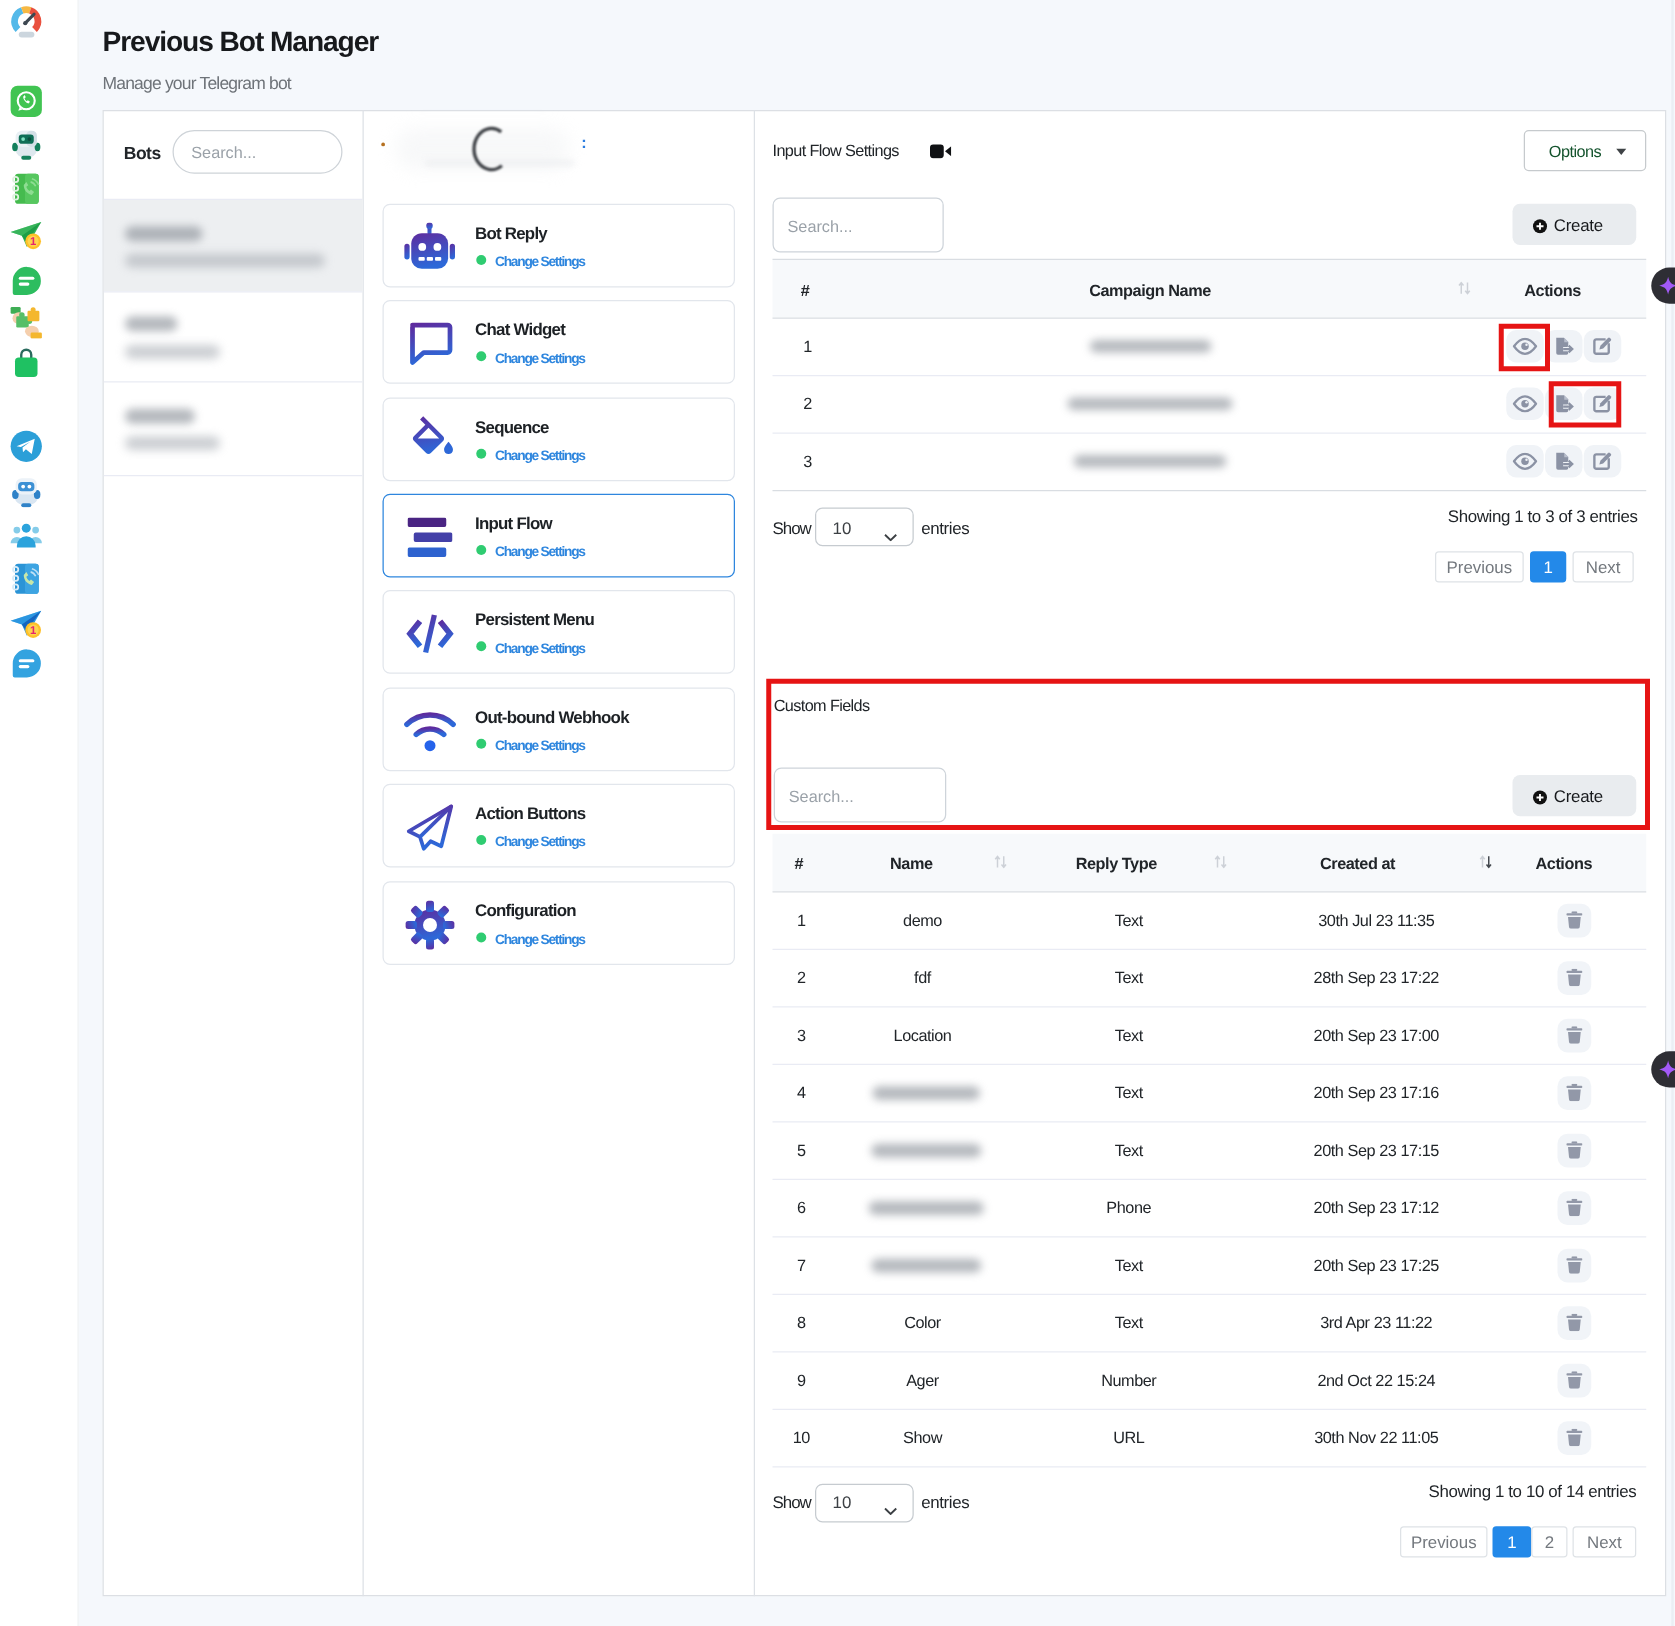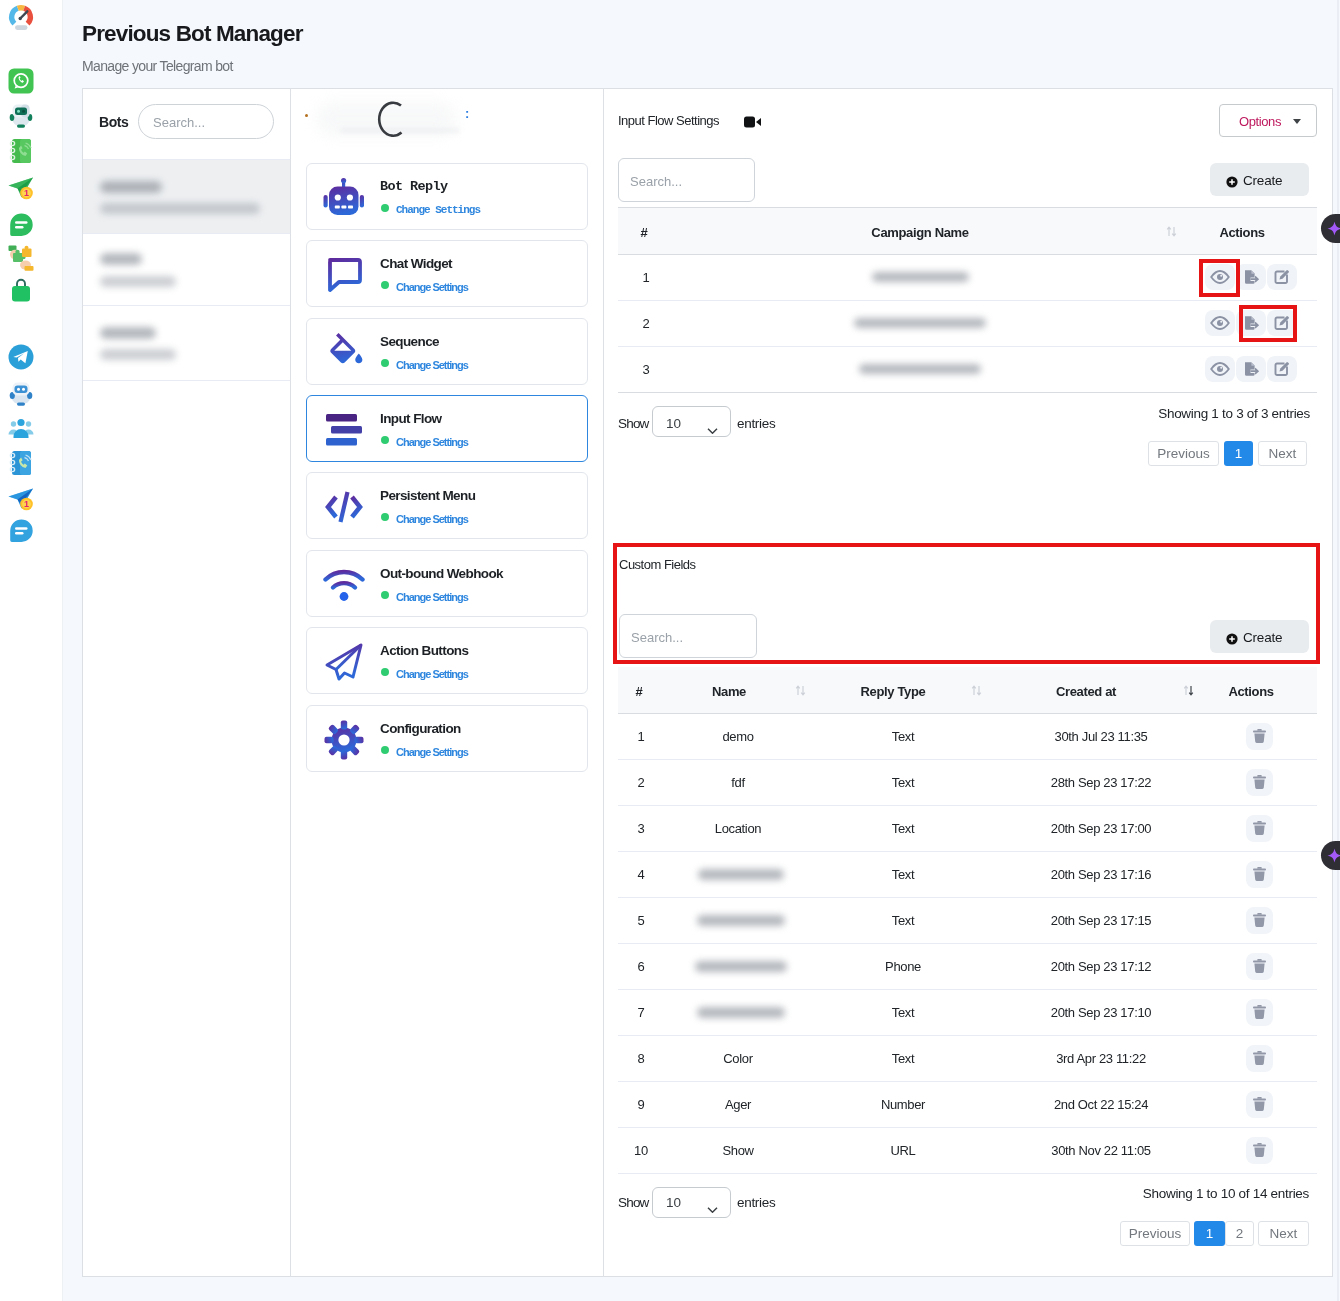--- a/index.html
+++ b/index.html
@@ -163,21 +163,21 @@
 <div class="bloblight" style="left:100px;top:276px;width:76px;height:11px"></div>
 <div class="blob" style="left:100px;top:327px;width:56px;height:12px"></div>
 <div class="bloblight" style="left:100px;top:349px;width:76px;height:11px"></div>
 <div class="a" style="left:316px;top:102px;width:140px;height:34px;background:#eceef0;border-radius:17px;filter:blur(7px);opacity:.38"></div>
 <div class="a" style="left:340px;top:128px;width:120px;height:5px;background:#e3e5e8;border-radius:3px;filter:blur(2.5px);opacity:.5"></div>
 <svg class="a" style="left:377px;top:99px;filter:blur(0.7px)" width="30" height="40" viewBox="0 0 30 40">
     <path d="M24 6.5 A14 16.5 0 1 0 24.5 33.5" fill="none" stroke="#383b40" stroke-width="2.6"></path>
   </svg>
 <div class="a" style="left:305px;top:114px;width:3px;height:3px;background:#b5701f;border-radius:50%"></div>
 <div class="a" style="left:465px;top:106px;font-size:13px;font-weight:bold;color:#2b7de0">:</div>
-<div class="card" style="top:163px;font-family:Liberation Mono, monospace;">
+<div class="card" style="top:163px;">
     <div class="cicon">
       <svg width="44" height="40" viewBox="0 0 44 40">
         <rect x="20" y="1" width="3.2" height="9" rx="1.6" fill="url(#pg)"></rect>
         <circle cx="21.6" cy="2.6" r="2.6" fill="url(#pg)"></circle>
         <rect x="7" y="8.5" width="29.5" height="28.5" rx="8.5" fill="url(#pg)"></rect>
         <rect x="1.5" y="17" width="4.2" height="12.5" rx="2.1" fill="url(#pg)"></rect>
         <rect x="37.8" y="17" width="4.2" height="12.5" rx="2.1" fill="url(#pg)"></rect>
         <circle cx="15.8" cy="19.5" r="3.1" fill="#fff"></circle>
         <circle cx="27.9" cy="19.5" r="3.1" fill="#fff"></circle>
         <rect x="12.8" y="27.6" width="5" height="3" rx="0.8" fill="#fff"></rect>
@@ -278,21 +278,21 @@
     <div class="ctitle">Configuration</div>
     <div class="cdot"></div>
     <div class="clink">Change Settings</div>
   </div>
 <div class="stitle" style="left:618px;top:120px">Input Flow Settings</div>
 <div class="a" style="left:744px;top:114px"><svg width="17" height="12" viewBox="0 0 17 12">
       <rect x="0" y="0.5" width="11" height="11" rx="2.5" fill="#101214"></rect>
       <path d="M12 6 L17 2 V10 Z" fill="#101214"></path>
     </svg></div>
 <div class="a" style="left:1219px;top:104px;width:98px;height:33px;background:#fff;border:1px solid #c6cacd;border-radius:4px"></div>
-<div class="c" style="left:1260px;top:121px;font-size:13px;letter-spacing:-0.4px;color:#be185d">Options</div>
+<div class="c" style="left:1260px;top:121px;font-size:13px;letter-spacing:-0.4px;color:#14532d">Options</div>
 <div class="a" style="left:1293px;top:118.5px;width:0;height:0;border-left:4.5px solid transparent;border-right:4.5px solid transparent;border-top:5px solid #3f4346"></div>
 <div class="input" style="left:618px;top:158px;width:137px;height:44px"></div>
 <div class="lv ph" style="left:630px;top:181px">Search...</div>
 <div class="a" style="left:1210px;top:163px;width:99px;height:33px;background:#e9ecef;border-radius:6px"></div>
 <div class="a" style="left:1226px;top:173.5px"><svg width="12" height="12" viewBox="0 0 12 12">
       <circle cx="6" cy="6" r="5.6" fill="#111"></circle>
       <path d="M6 3.2 V8.8 M3.2 6 H8.8" stroke="#fff" stroke-width="1.5"></path>
     </svg></div>
 <div class="lv" style="left:1243px;top:180px;font-size:13.5px;letter-spacing:-0.2px;color:#17191c">Create</div>
 <div class="hl" style="left:618px;top:207px;width:699px;background:#d9dde2"></div>
@@ -487,21 +487,21 @@
     <svg width="13" height="14" viewBox="0 0 13 14">
       <rect x="0" y="1.6" width="13" height="1.8" rx="0.9" fill="#9298a8"></rect>
       <rect x="4.2" y="0" width="4.6" height="1.8" rx="0.9" fill="#9298a8"></rect>
       <path d="M1.4 4.6 h10.2 l-0.8 8 a1.5 1.5 0 0 1 -1.5 1.4 h-5.6 a1.5 1.5 0 0 1 -1.5 -1.4 z" fill="#9298a8"></path>
     </svg>
   </div>
 <div class="hl" style="left:618px;top:989px;width:699px"></div>
 <div class="c cell" style="left:641px;top:1012px">7</div>
 <div class="blob" style="left:697px;top:1007px;width:88px;height:11px"></div>
 <div class="c cell" style="left:903px;top:1012px">Text</div>
-<div class="c cell" style="left:1101px;top:1012px">20th Sep 23 17:10</div>
+<div class="c cell" style="left:1101px;top:1012px">20th Sep 23 17:25</div>
 <div class="trash" style="left:1246px;top:998.5px">
     <svg width="13" height="14" viewBox="0 0 13 14">
       <rect x="0" y="1.6" width="13" height="1.8" rx="0.9" fill="#9298a8"></rect>
       <rect x="4.2" y="0" width="4.6" height="1.8" rx="0.9" fill="#9298a8"></rect>
       <path d="M1.4 4.6 h10.2 l-0.8 8 a1.5 1.5 0 0 1 -1.5 1.4 h-5.6 a1.5 1.5 0 0 1 -1.5 -1.4 z" fill="#9298a8"></path>
     </svg>
   </div>
 <div class="hl" style="left:618px;top:1035px;width:699px"></div>
 <div class="c cell" style="left:641px;top:1058px">8</div>
 <div class="c cell" style="left:738px;top:1058px">Color</div>

